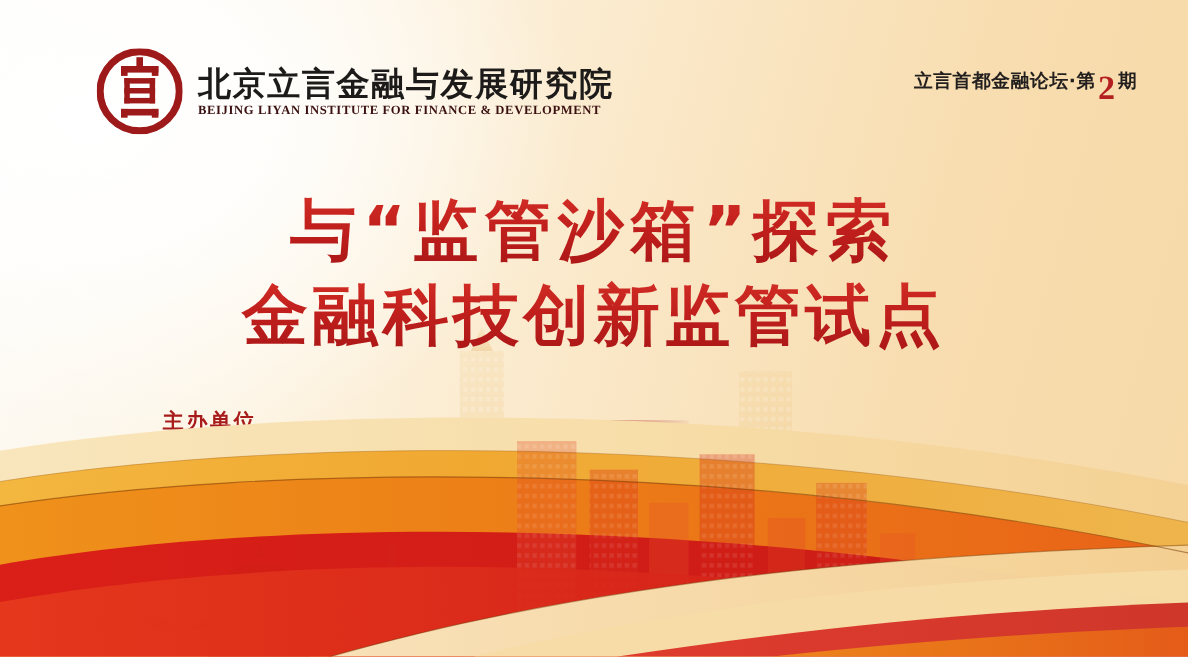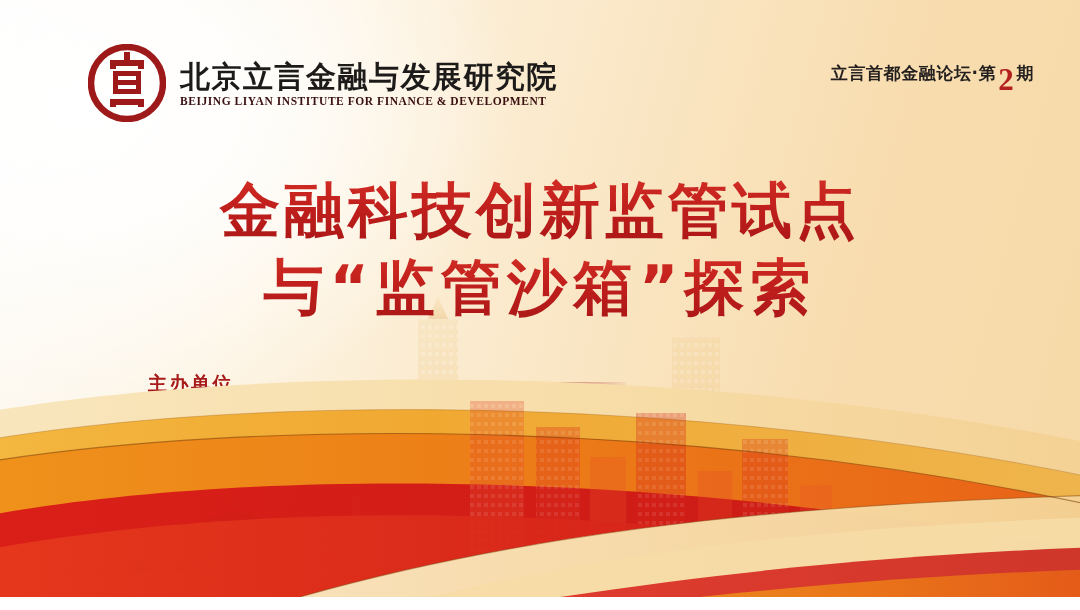--- a/index.html
+++ b/index.html
@@ -175,22 +175,22 @@
 
     <div class="issue">
       <span>立言首都金融论坛·第</span>
       <span class="num">2</span>
       <span>期</span>
     </div>
 
   </div>
 
   <div class="title-wrap">
+    <div class="title-line l2">与“监管沙箱”探索</div>
     <div class="title-line l1">金融科技创新监管试点</div>
-    <div class="title-line l2">与“监管沙箱”探索</div>
   </div>
 
   <div class="orgs">
 
     <div class="org c1">
       <div class="org-head">主办单位</div>
       <div class="org-rule"></div>
       <div class="org-body">
         <div class="ln">北京立言金融与发展研究院</div>
       </div>

